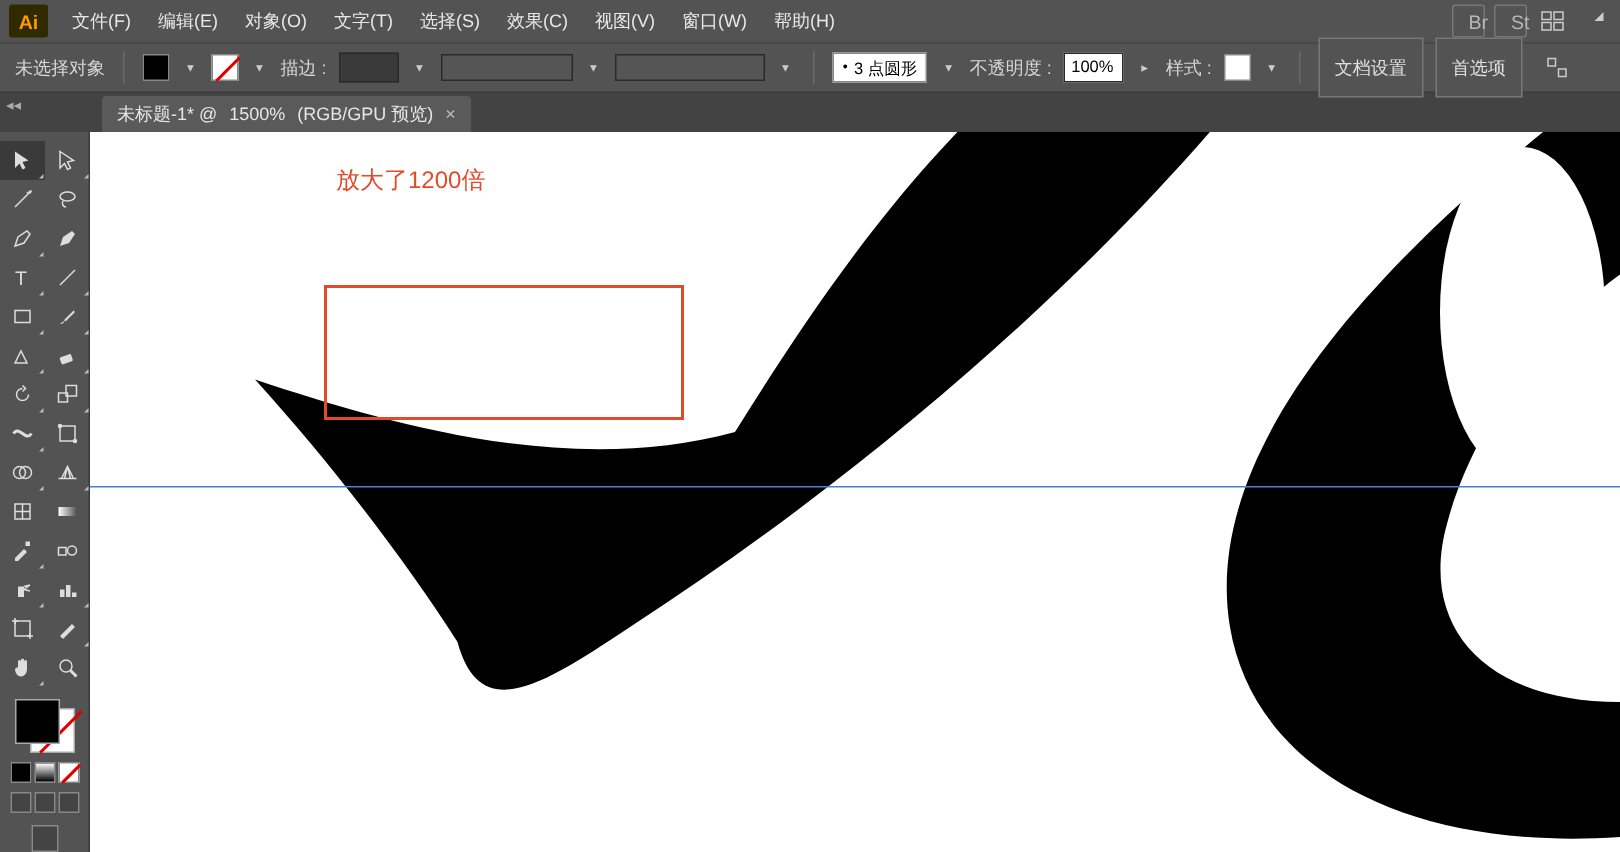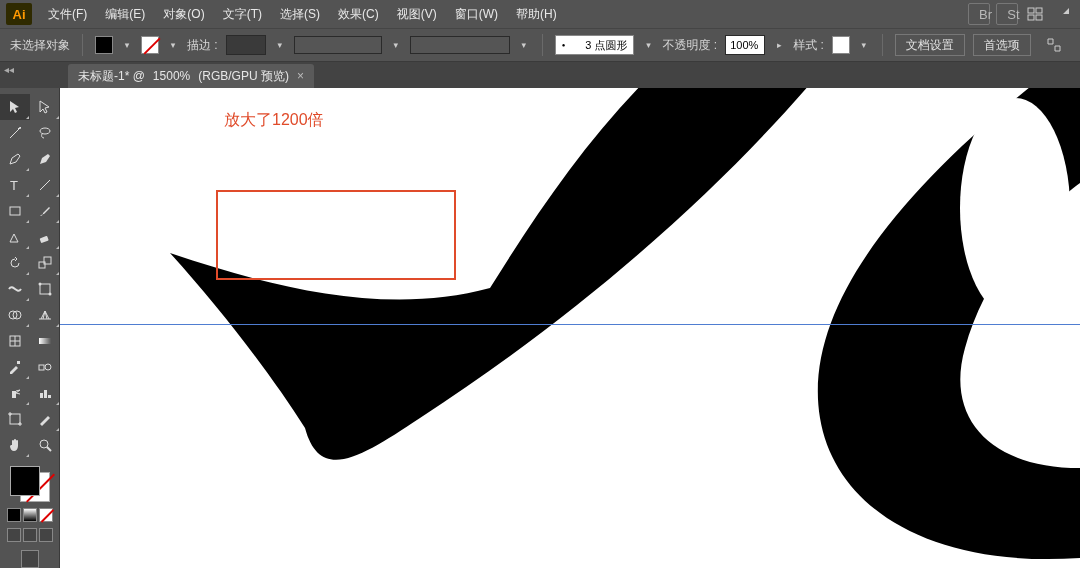--- a/index.html
+++ b/index.html
@@ -16,24 +16,24 @@
   
   .control-bar { height: 34px; background: #535353; border-top: 1px solid #454545; border-bottom: 1px solid #3a3a3a; display: flex; align-items: center; padding: 0 10px; gap: 8px; color: #d6d6d6; font-size: 12px; }
   .ctl-label { white-space: nowrap; }
   .swatch { width: 18px; height: 18px; border: 1px solid #888; }
   .swatch.black { background: #000; }
   .swatch.none { background: #fff; position: relative; }
   .swatch.none::after { content: ""; position: absolute; left: -1px; top: 50%; width: 140%; height: 2px; background: #d00; transform: rotate(-45deg); transform-origin: center; }
   .dd { width: 12px; height: 18px; display: flex; align-items: center; justify-content: center; color: #ccc; font-size: 9px; cursor: pointer; }
   .num-field { background: #3a3a3a; border: 1px solid #2a2a2a; color: #ddd; height: 20px; font-size: 11px; padding: 0 4px; display: flex; align-items: center; }
   .num-field.w40 { width: 40px; }
-  .combo { background: #fff; color: #000; height: 20px; padding: 0 6px; font-size: 11px; display: flex; align-items: center; gap: 20px; border: 1px solid #888; }
+  .combo { background: #fff; color: #000; height: 20px; padding: 0 6px; font-size: 11px; display: flex; align-items: center; gap: 4px; border: 1px solid #888; }
   .sep { width: 1px; height: 22px; background: #6a6a6a; margin: 0 4px; }
   .grad-box { width: 88px; height: 18px; background: linear-gradient(90deg,#555,#555); border: 1px solid #2a2a2a; }
-  .btn { background: #535353; border: 1px solid #777; color: #e0e0e0; height: 22px; padding: 0 10px; font-size: 12px; cursor: pointer; display: flex; align-items: center; }
+  .btn { background: #535353; border: 1px solid #777; color: #e0e0e0; height: 40px; padding: 0 10px; font-size: 12px; cursor: pointer; display: flex; align-items: center; }
 
   
   .tab-row { height: 26px; background: #434343; display: flex; align-items: flex-end; padding-left: 68px; }
   .tab-row .collapse { position: absolute; left: 4px; top: 64px; color: #aaa; font-size: 10px; }
   .doc-tab { background: #5a5a5a; height: 24px; padding: 0 10px; display: flex; align-items: center; gap: 8px; color: #e6e6e6; font-size: 12px; border-top-left-radius: 3px; border-top-right-radius: 3px; margin-top: 44px; }
   .doc-tab .close { color: #bbb; cursor: pointer; font-size: 12px; }
 
   
   .main { position: absolute; left: 0; top: 88px; right: 0; bottom: 0; display: flex; }
   .tool-col { width: 60px; background: #535353; border-right: 1px solid #3a3a3a; display: flex; flex-direction: column; padding-top: 6px; }

